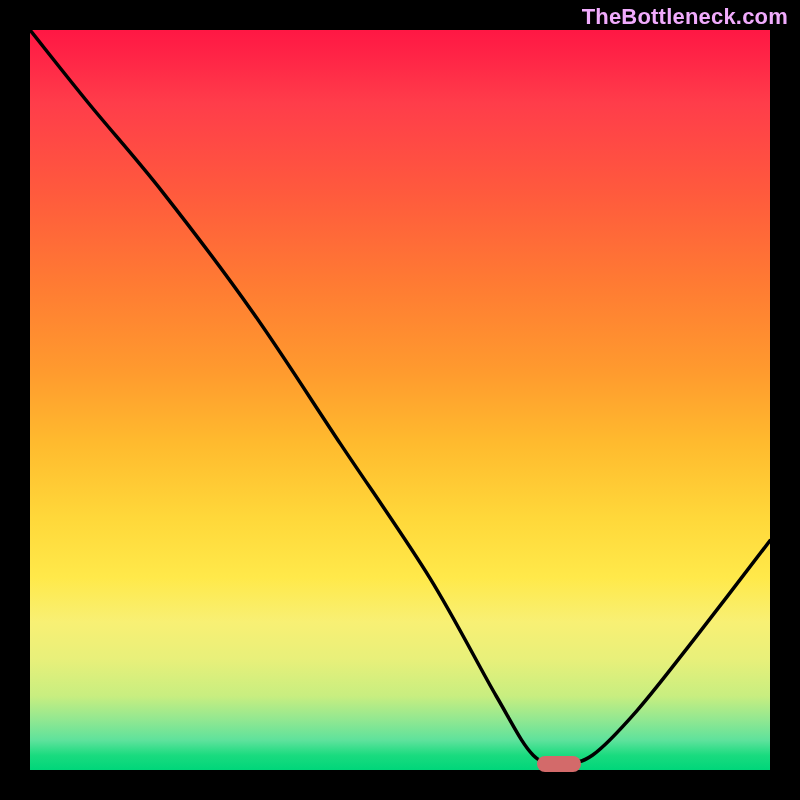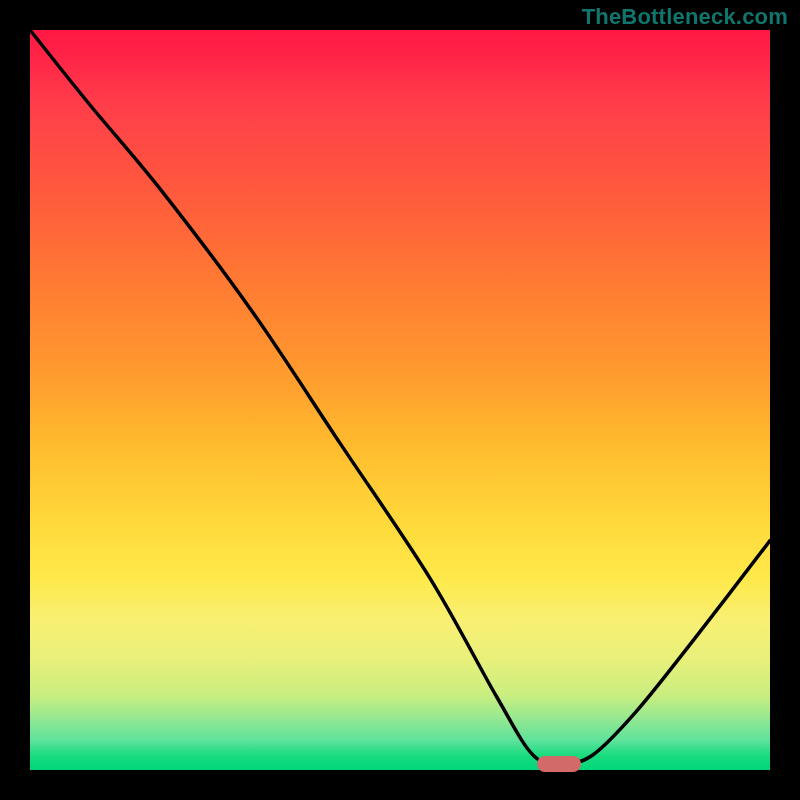--- a/index.html
+++ b/index.html
@@ -13,21 +13,21 @@
   .frame {
     position: relative;
     width: 800px;
     height: 800px;
     background: #000;
   }
   .watermark {
     position: absolute;
     top: 4px;
     right: 12px;
-    color: #0f766e;
+    color: #f0abfc;
     font-size: 22px;
     font-weight: 600;
     letter-spacing: 0.2px;
     z-index: 5;
   }
   .plot {
     position: absolute;
     left: 30px;
     top: 30px;
     width: 740px;

